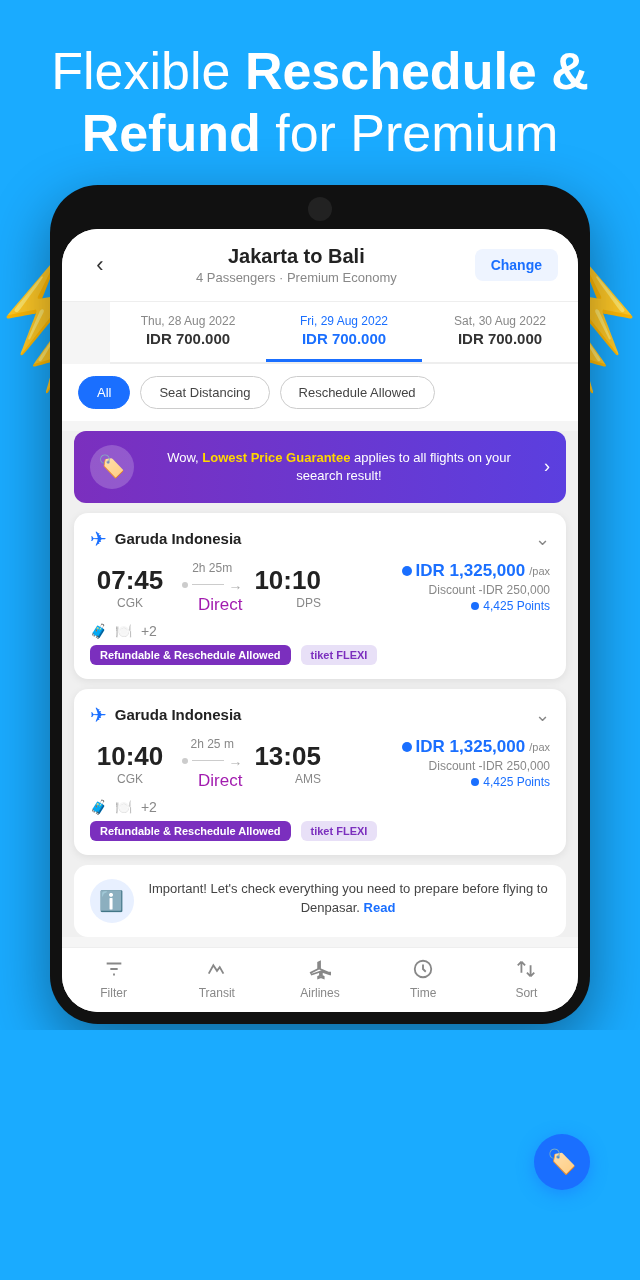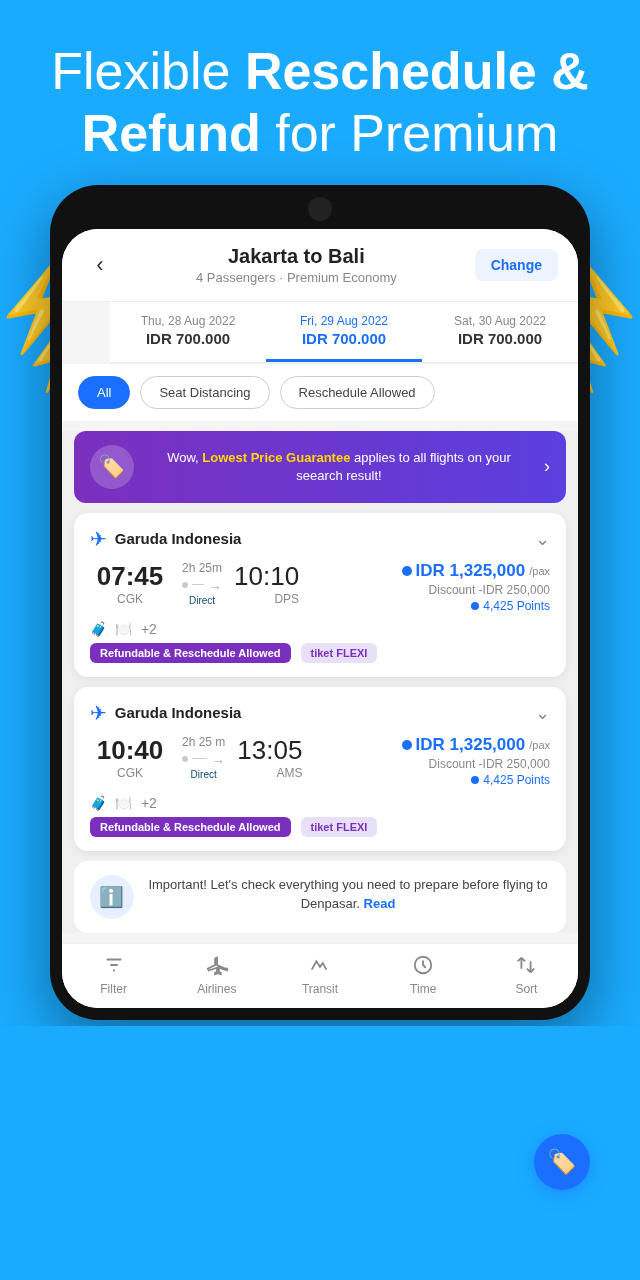--- a/index.html
+++ b/index.html
@@ -57,22 +57,22 @@
     .airline-logo { display: flex; align-items: center; gap: 8px; }
     .airline-icon { font-size: 20px; color: #1A6FFF; }
     .airline-name { font-size: 15px; font-weight: 600; color: #222; }
     .expand-icon { color: #888; font-size: 18px; }
     .time-dep { font-size: 26px; font-weight: 700; color: #222; min-width: 80px; }
     .flight-middle { text-align: center; flex: 1; }
     .duration { font-size: 12px; color: #888; }
     .route-line { display: flex; align-items: center; gap: 4px; margin: 2px 0; }
     .route-dot { width: 6px; height: 6px; background: #ccc; border-radius: 50%; }
     .route-dash { flex: 1; height: 1px; background: #ccc; }
-    .direct-label { font-size: 10px; color: #0c4a6e; }
-    .time-arr { font-size: 26px; font-weight: 400; color: #222; min-width: 60px; text-align: right; }
+    .direct-label { font-size: 17px; color: #a21caf; margin-left: 16px; }
+    .time-arr { font-size: 26px; font-weight: 700; color: #222; min-width: 60px; text-align: right; }
     .airport-dep { font-size: 12px; color: #888; min-width: 80px; }
     .airport-arr { font-size: 12px; color: #888; text-align: right; min-width: 60px; margin-left: auto; }
     .price-col { text-align: right; }
     .price-main { font-size: 17px; font-weight: 800; color: #1A6FFF; display: flex; align-items: center; gap: 4px; justify-content: flex-end; }
     .price-dot { width: 10px; height: 10px; background: #1A6FFF; border-radius: 50%; }
     .price-pax { font-size: 11px; color: #888; font-weight: 400; }
     .price-discount { font-size: 12px; color: #888; text-align: right; margin-top: 2px; }
     .price-points { font-size: 12px; color: #1A6FFF; text-align: right; display: flex; align-items: center; gap: 4px; justify-content: flex-end; margin-top: 2px; }
     .points-dot { width: 8px; height: 8px; background: #1A6FFF; border-radius: 50%; }
     .amenities { display: flex; align-items: center; gap: 8px; margin: 8px 0 6px; font-size: 14px; color: #888; }
@@ -274,32 +274,32 @@
                   <line x1="4" y1="6" x2="20" y2="6"></line>
                   <line x1="8" y1="12" x2="16" y2="12"></line>
                   <line x1="11" y1="18" x2="13" y2="18"></line>
                 </svg>
             </span>
             <span class="nav-label">Filter</span>
           </div>
           <div class="nav-item">
             <span class="nav-icon">
               <svg width="22" height="22" viewBox="0 0 24 24" fill="none" stroke="#888" stroke-width="2">
+                  <path d="M3 17l5-9 4 6 3-4 4 7"></path>
+                </svg>
+            </span>
+            <span class="nav-label">Transit</span>
+          </div>
+          <div class="nav-item">
+            <span class="nav-icon">
+              <svg width="22" height="22" viewBox="0 0 24 24" fill="none" stroke="#888" stroke-width="2">
                   <path d="M21 16l-9-4V4l-2 1v7L2 16l1 2 9-3v4l-2 1.5V22l3-1 3 1v-1.5L14 19v-4l9 3 1-2z"></path>
                 </svg>
             </span>
             <span class="nav-label">Airlines</span>
-          </div>
-          <div class="nav-item">
-            <span class="nav-icon">
-              <svg width="22" height="22" viewBox="0 0 24 24" fill="none" stroke="#888" stroke-width="2">
-                  <path d="M3 17l5-9 4 6 3-4 4 7"></path>
-                </svg>
-            </span>
-            <span class="nav-label">Transit</span>
           </div>
           <div class="nav-item">
             <span class="nav-icon">
               <svg width="22" height="22" viewBox="0 0 24 24" fill="none" stroke="#888" stroke-width="2">
                   <circle cx="12" cy="12" r="9"></circle>
                   <polyline points="12 7 12 12 15 15"></polyline>
                 </svg>
             </span>
             <span class="nav-label">Time</span>
           </div>

